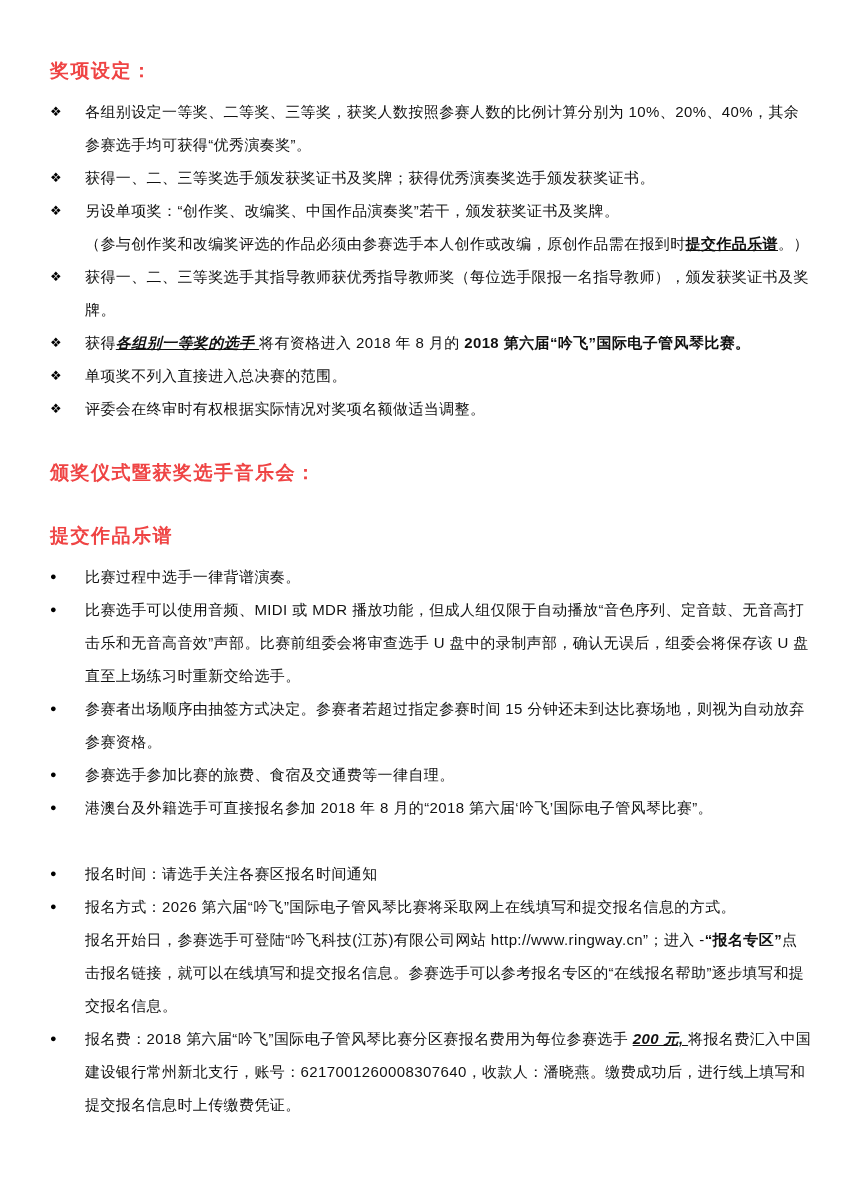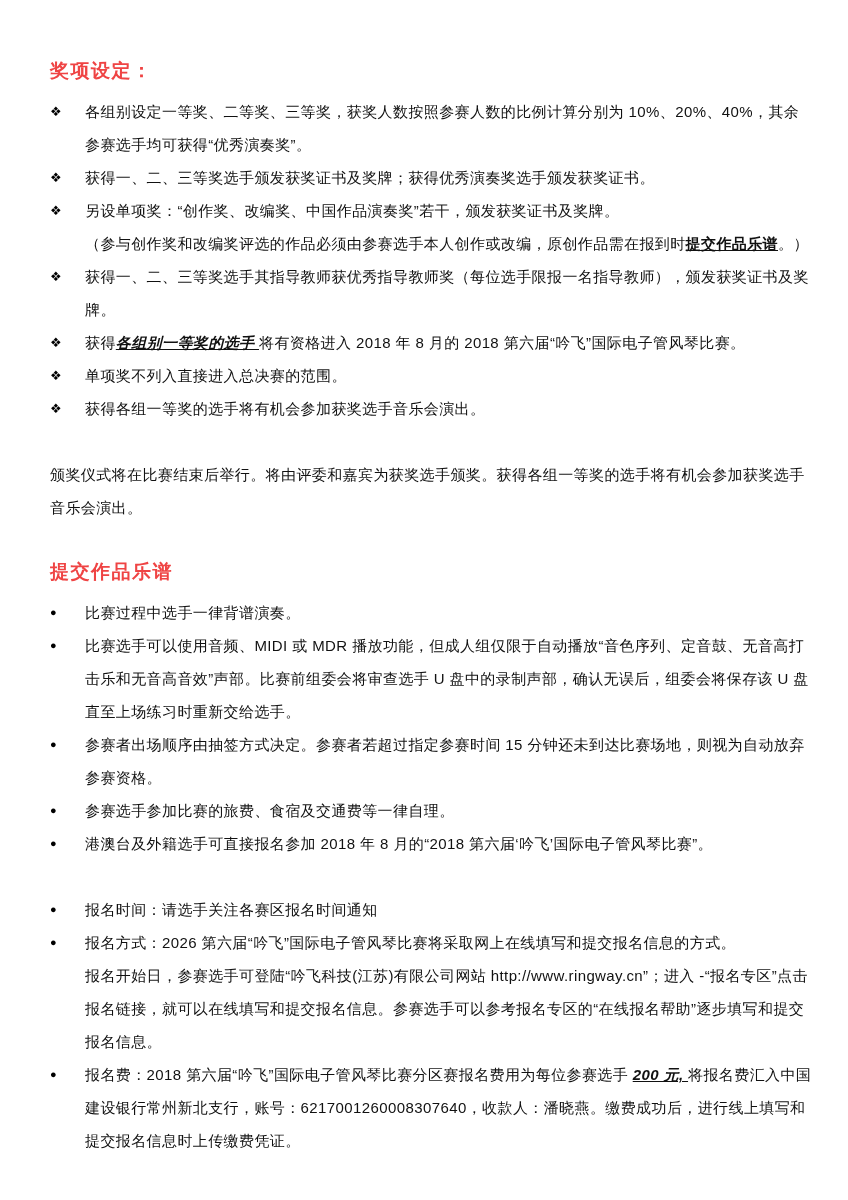--- a/index.html
+++ b/index.html
@@ -50,21 +50,21 @@
   .item.plain { padding-left: 35px; }
   .item.plain .item-text { flex: 1; }
   .para {
     font-size: 15px;
     line-height: 33px;
     letter-spacing: 0.4px;
     white-space: pre-wrap;
     word-break: break-all;
   }
   .seg-n { font-weight: 400; }
-  .seg-b { font-weight: 400; margin-top: 32px; }
+  .seg-b { font-weight: 700; margin-top: 32px; }
   .seg-bu { font-weight: 700; text-decoration: underline; }
   .seg-biu { font-weight: 700; font-style: italic; text-decoration: underline; }
 </style>
 </head>
 <body>
 
 <div class="page">
 
   <div class="section">
     <h2 class="section-heading">奖项设定：</h2>
@@ -90,26 +90,26 @@
     <div class="item">
       <span class="marker m-diamond">❖</span>
       <span class="item-text"><span class="seg-n">获得</span><span class="seg-biu">各组别一等奖的选手 </span><span class="seg-n">将有资格进入 2018 年 8 月的 </span><span class="seg-b">2018 第六届“吟飞”国际电子管风琴比赛。</span></span>
     </div>
     <div class="item">
       <span class="marker m-diamond">❖</span>
       <span class="item-text"><span class="seg-n">单项奖不列入直接进入总决赛的范围。</span></span>
     </div>
     <div class="item">
       <span class="marker m-diamond">❖</span>
-      <span class="item-text"><span class="seg-n">获得各组一等奖的选手将有机会参加获奖选手音乐会演出。</span></span>
+      <span class="item-text"><span class="seg-n">评委会在终审时有权根据实际情况对奖项名额做适当调整。</span></span>
     </div>
   </div>
 
   <div class="section">
-    <div class="para"><span class="seg-n">颁奖仪式将在比赛结束后举行。将由评委和嘉宾为获奖选手颁奖。获得各组一等奖的选手将有机会参加获奖选手音乐会演出。</span></div>
+    <h2 class="section-heading">颁奖仪式暨获奖选手音乐会：</h2>
   </div>
 
   <div class="section">
     <h2 class="section-heading">提交作品乐谱</h2>
     <div class="item">
       <span class="marker m-circle">●</span>
       <span class="item-text"><span class="seg-n">比赛过程中选手一律背谱演奏。</span></span>
     </div>
     <div class="item">
       <span class="marker m-circle">●</span>

